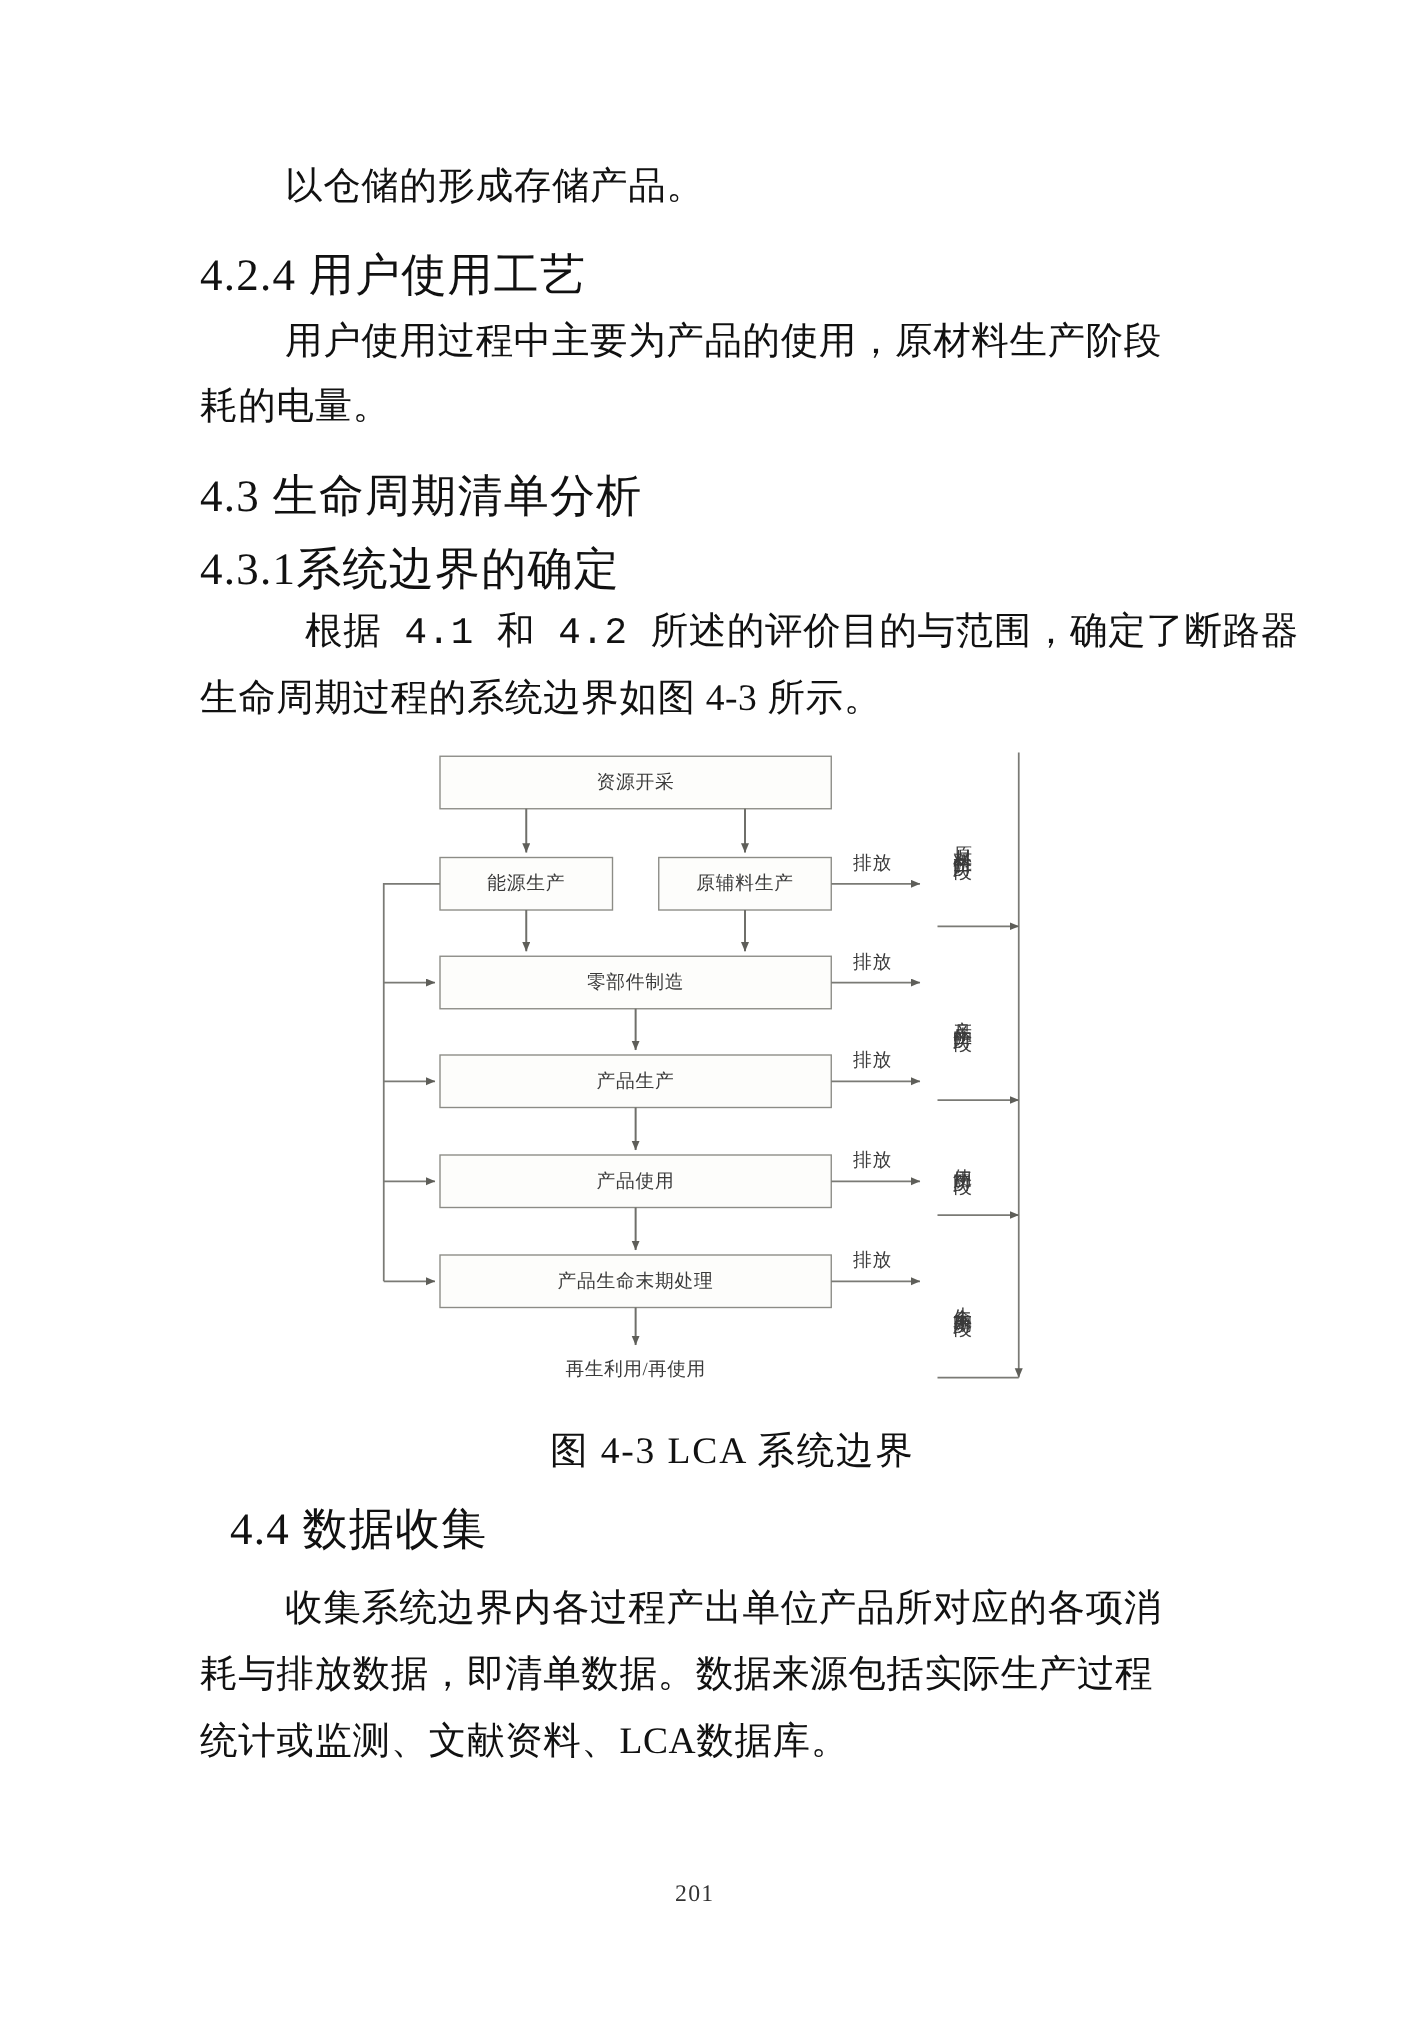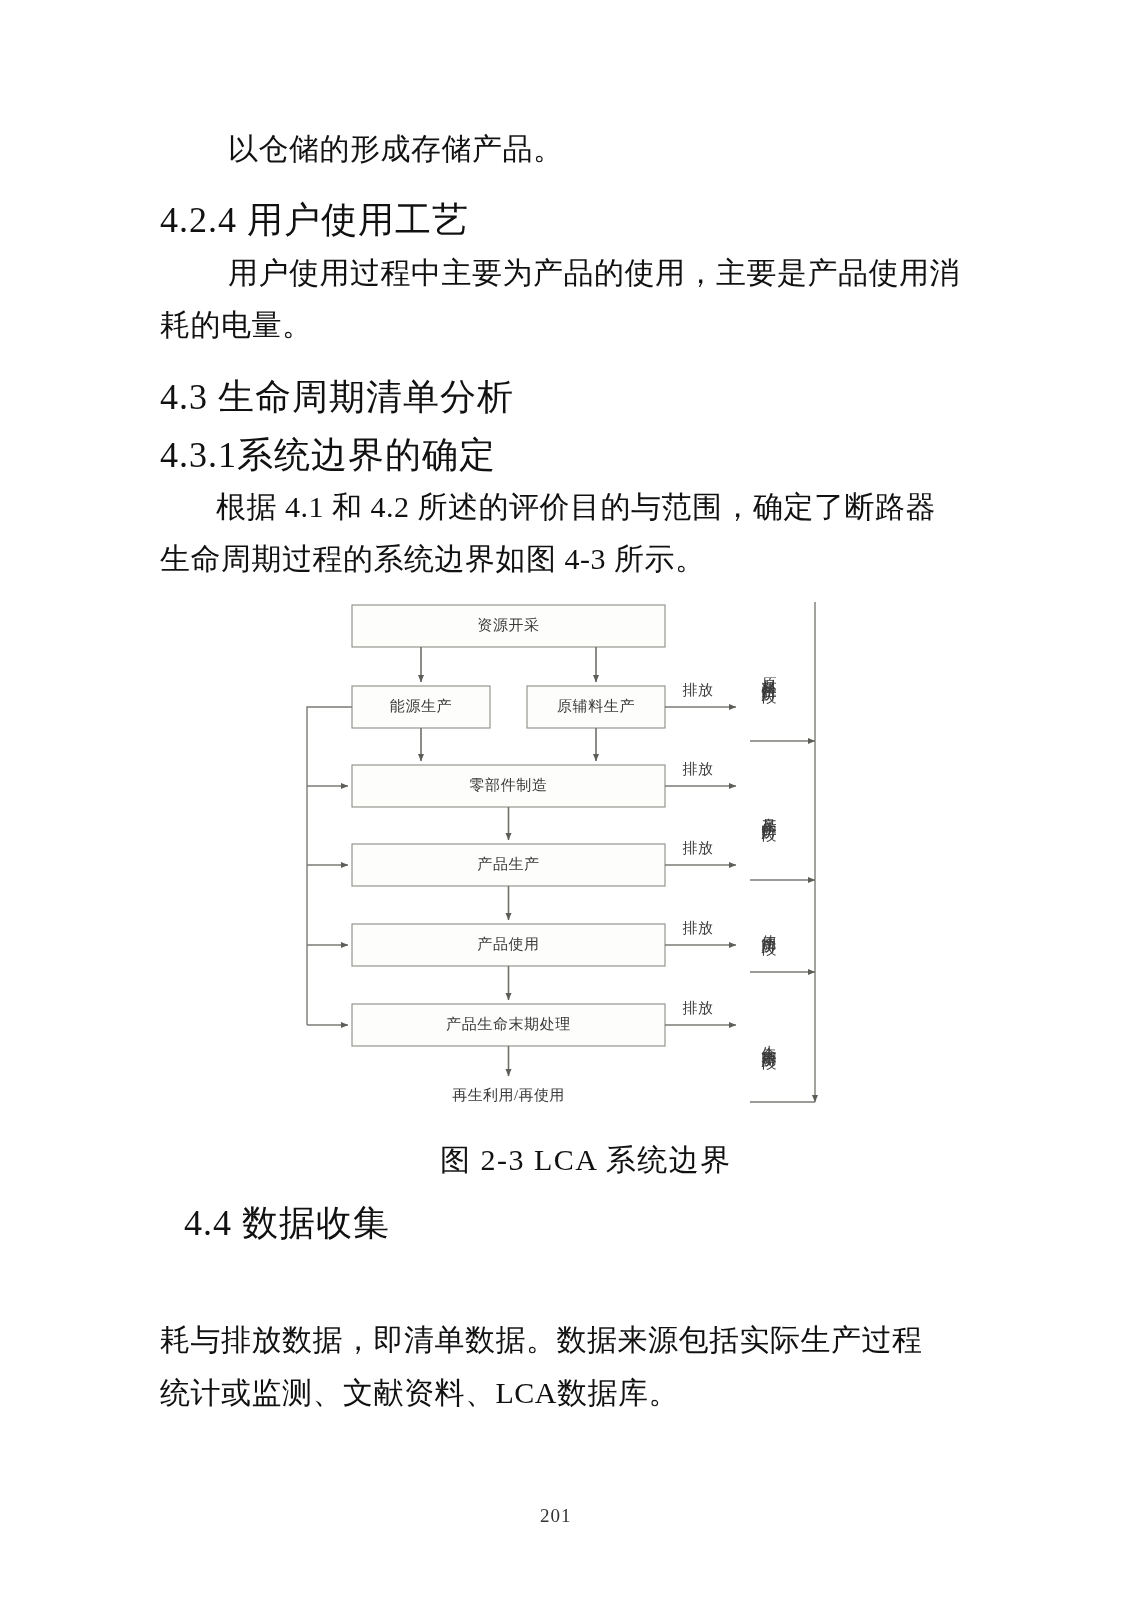--- a/index.html
+++ b/index.html
@@ -113,29 +113,29 @@
 </style>
 </head>
 <body>
 
 <div class="page">
 
   <div class="txt body-line" style="left:228px; top:134px;">以仓储的形成存储产品。</div>
 
   <div class="txt heading" style="left:160px; top:205px;">4.2.4 用户使用工艺</div>
 
-  <div class="txt body-line" style="left:228px; top:258px;">用户使用过程中主要为产品的使用，主要是产品使用消</div>
+  <div class="txt body-line" style="left:228px; top:258px;">用户使用过程中主要为产品的使用，原材料生产阶段</div>
 
   <div class="txt body-line" style="left:160px; top:310px;">耗的电量。</div>
 
   <div class="txt heading" style="left:160px; top:382px;">4.3 生命周期清单分析</div>
 
   <div class="txt heading" style="left:160px; top:440px;">4.3.1系统边界的确定</div>
 
-  <div class="txt body-line" style="left:216px; top:492px;">根据 4.1 和 4.2 所述的评价目的与范围，确定了断路器</div>
+  <div class="txt body-line" style="left:244px; top:492px;font-family:Liberation Mono, monospace;">根据 4.1 和 4.2 所述的评价目的与范围，确定了断路器</div>
 
   <div class="txt body-line" style="left:160px; top:544px;">生命周期过程的系统边界如图 4-3 所示。</div>
 
   <div id="diagram">
     <svg width="570" height="545" viewBox="0 0 570 545">
       <defs>
         <marker id="ah" markerWidth="9" markerHeight="9" refX="7.4" refY="3.2" orient="auto" markerUnits="userSpaceOnUse">
           <path d="M0,0 L7.6,3.2 L0,6.4 z" fill="#5e5e59"></path>
         </marker>
       </defs>
@@ -206,24 +206,25 @@
       <line class="dline-thin" x1="470" y1="382" x2="535" y2="382" marker-end="url(#ah)"></line>
       <line class="dline-thin" x1="470" y1="512" x2="535" y2="512"></line>
     </svg>
 
     <div class="stage-label" style="left:481px; top:18px; height:128px;">原材料生产阶段</div>
     <div class="stage-label" style="left:481px; top:157px; height:128px;">产品生产阶段</div>
     <div class="stage-label" style="left:481px; top:298px; height:78px;">使用阶段</div>
     <div class="stage-label" style="left:481px; top:390px; height:118px;">生命末期阶段</div>
   </div>
 
-  <div class="txt fig-caption" style="left:440px; top:1140px;">图 2-3 LCA 系统边界</div>
+  <div class="txt fig-caption" style="left:440px; top:1140px;">图 4-3 LCA 系统边界</div>
 
   <div class="txt heading" style="left:160px; top:1208px;margin-left:24px;">4.4 数据收集</div>
 
+  <div class="txt body-line" style="left:228px; top:1272px;">收集系统边界内各过程产出单位产品所对应的各项消</div>
 
   <div class="txt body-line" style="left:160px; top:1378px;">统计或监测、文献资料、LCA数据库。</div>
 
   <div class="txt body-line" style="left:160px; top:1325px;">耗与排放数据，即清单数据。数据来源包括实际生产过程</div>
 
   <div class="txt page-num" style="left:540px; top:1505px;">201</div>
 
 </div>
 
 </body></html>

